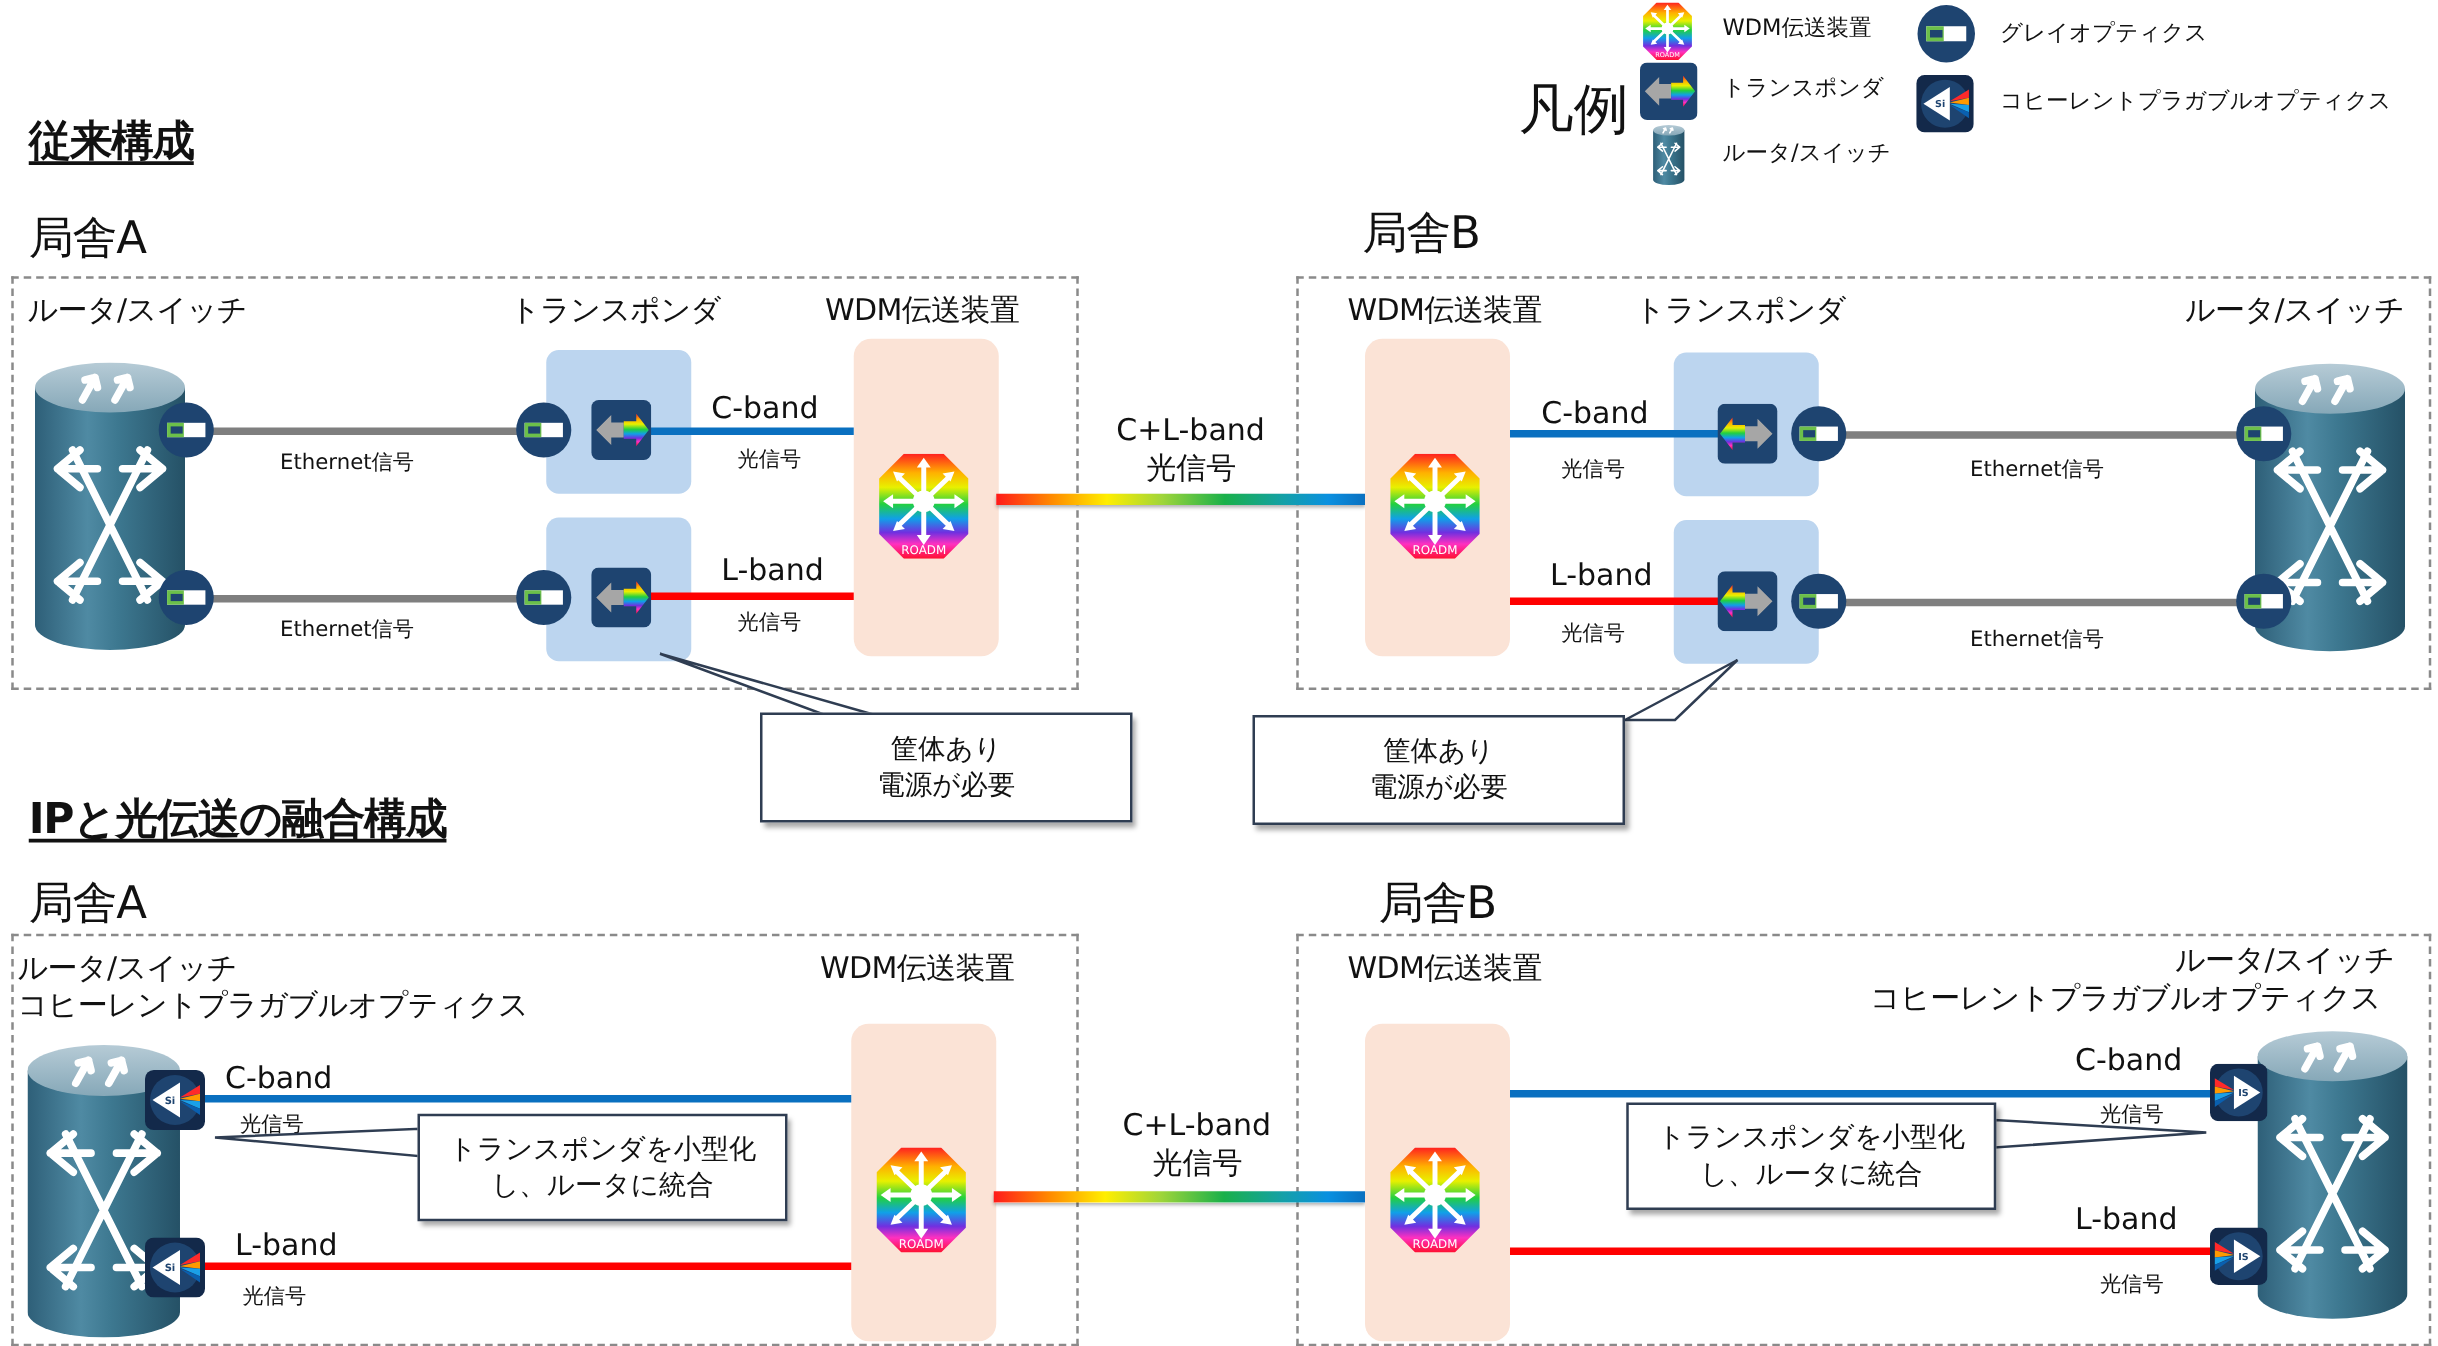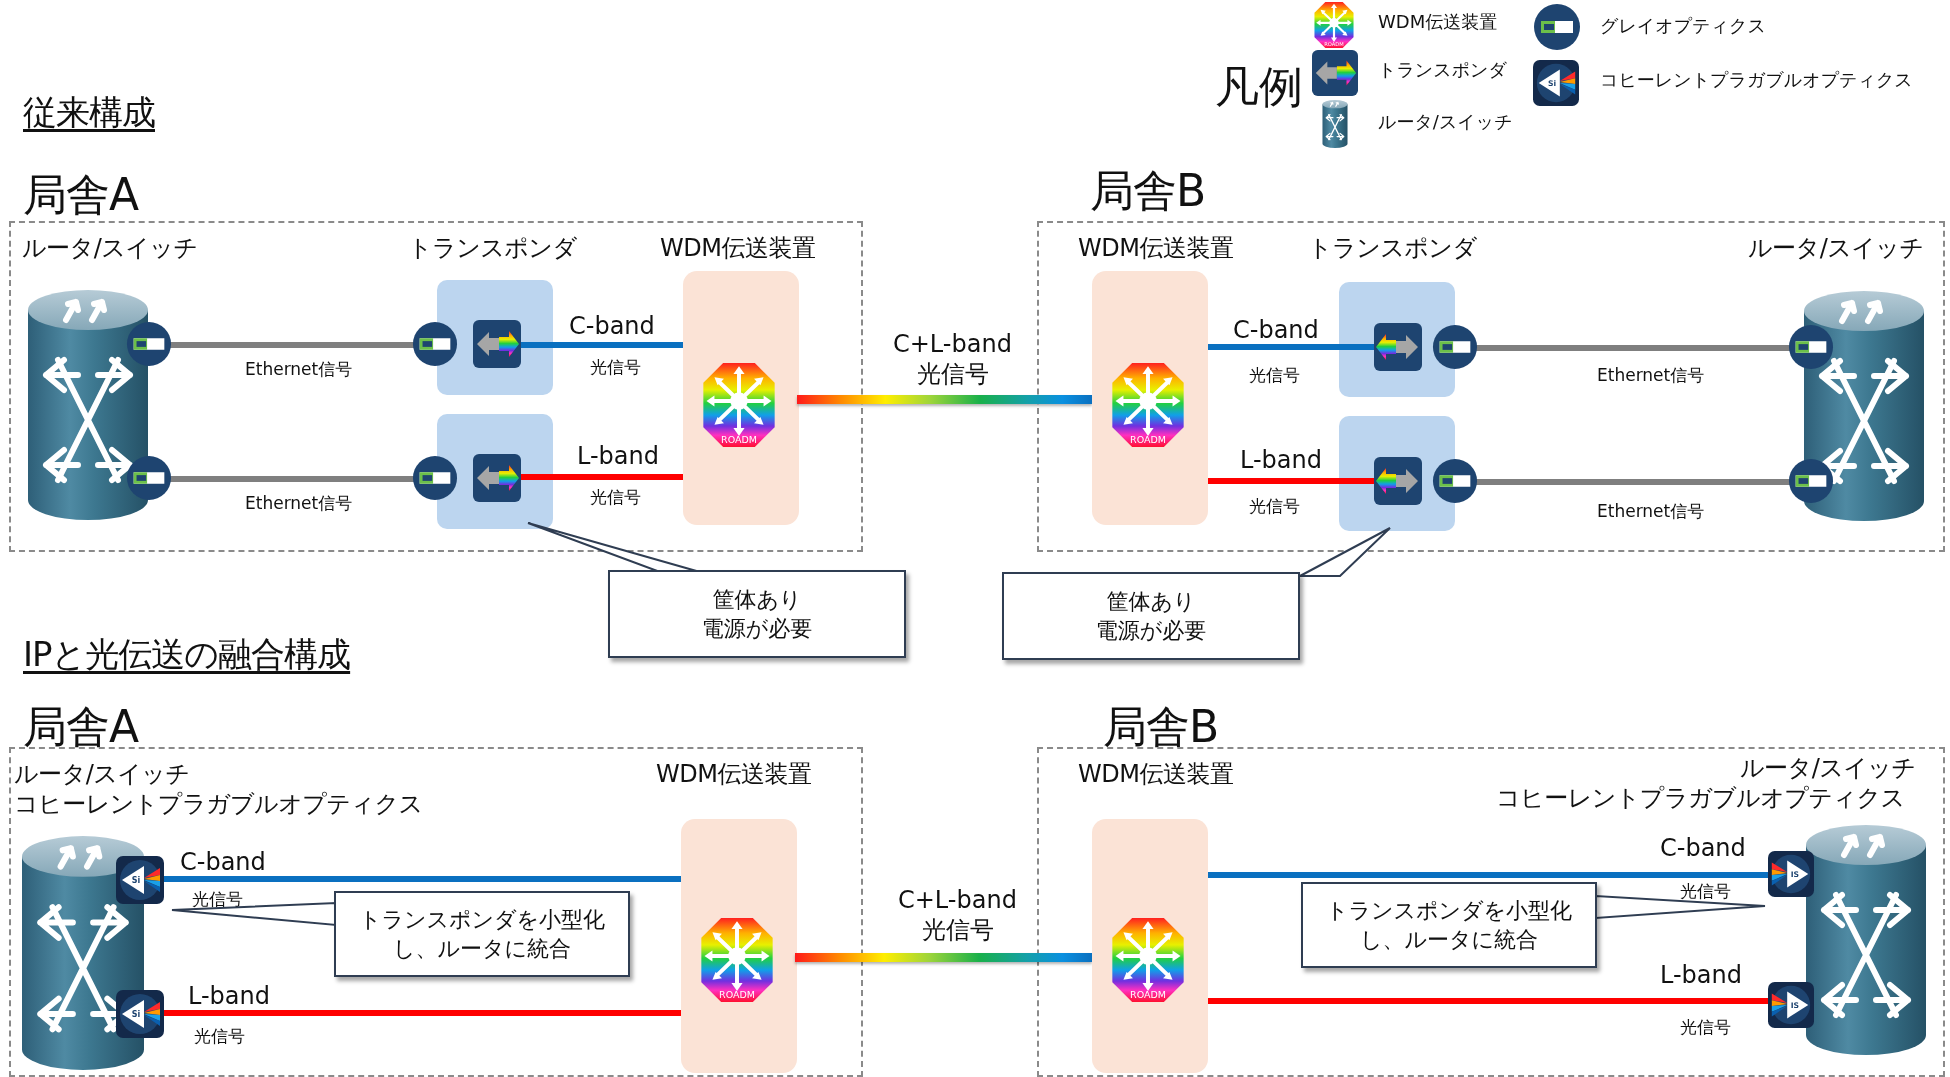--- a/index.html
+++ b/index.html
@@ -1,24 +1,24 @@
 <!DOCTYPE html>
 <html><head>
 <meta charset="utf-8">
 <style>
   html, body { margin:0; padding:0; background:#ffffff; }
   body { width:1950px; height:1077px; position:relative; overflow:hidden;
          font-family:"DejaVu Sans", "Liberation Sans", sans-serif; color:#111; }
   .abs { position:absolute; }
-  .section-title { font-weight:normal; font-size:34px; text-decoration:underline; text-underline-offset:5px; letter-spacing:-1px; }
-  .office { font-size:44px; letter-spacing:-1px; }
+  .section-title { font-weight:bold; font-size:34px; text-decoration:underline; text-underline-offset:5px; letter-spacing:-1px; }
+  .office { font-size:36px; letter-spacing:-1px; }
   .dev-label { font-size:24px; white-space:nowrap; letter-spacing:-0.5px; }
   .band { font-size:24px; white-space:nowrap; }
   .sig { font-size:17px; white-space:nowrap; }
-  .eth { font-size:17px; white-space:nowrap;margin-left:21px; }
+  .eth { font-size:17px; white-space:nowrap; }
   .dash-box { border:2px dashed #8a8a8a; box-sizing:border-box; }
   .wdm-bg { background:#fbe3d6; border-radius:14px; }
   .tp-bg { background:#bcd5ef; border-radius:10px; }
   .grey-line { background:#7f7f7f; height:6px; }
   .blue-line { background:#0a70c0; height:6px; }
   .red-line { background:#ff0000; height:6px; }
   .rainbow { height:9px; background:linear-gradient(90deg,#ff1a1a 0%,#ff8a00 15%,#ffee00 30%,#9fd53a 45%,#19b04a 62%,#14a0a8 78%,#0a90e0 90%,#0a70c0 100%); box-shadow:0 2px 3px rgba(0,0,0,0.3); }
   .callout { background:#fff; border:2px solid #2f3d52; box-shadow:3px 4px 4px rgba(0,0,0,0.35); display:flex; flex-direction:column; align-items:center; justify-content:center; font-size:22px; line-height:29px; text-align:center; box-sizing:border-box; }
   .legend-text { font-size:18px; white-space:nowrap; }
   .legend-title { font-size:44px; }

